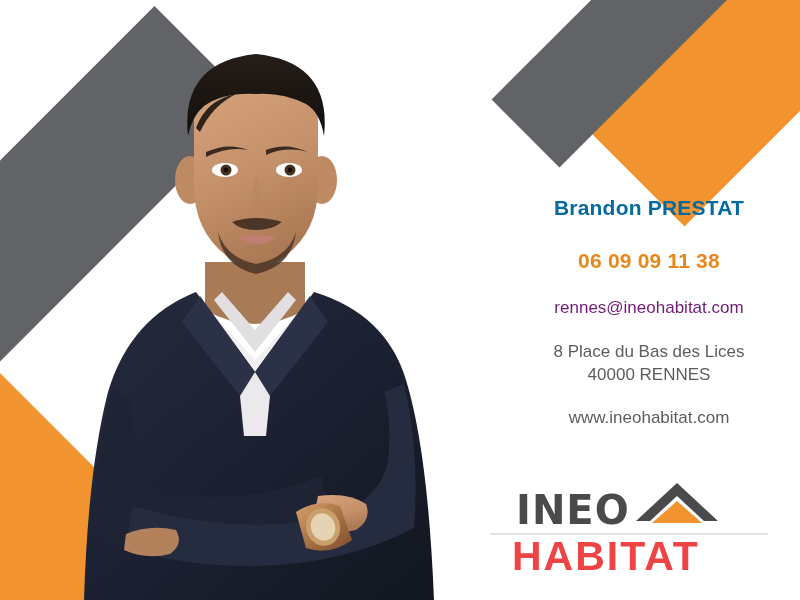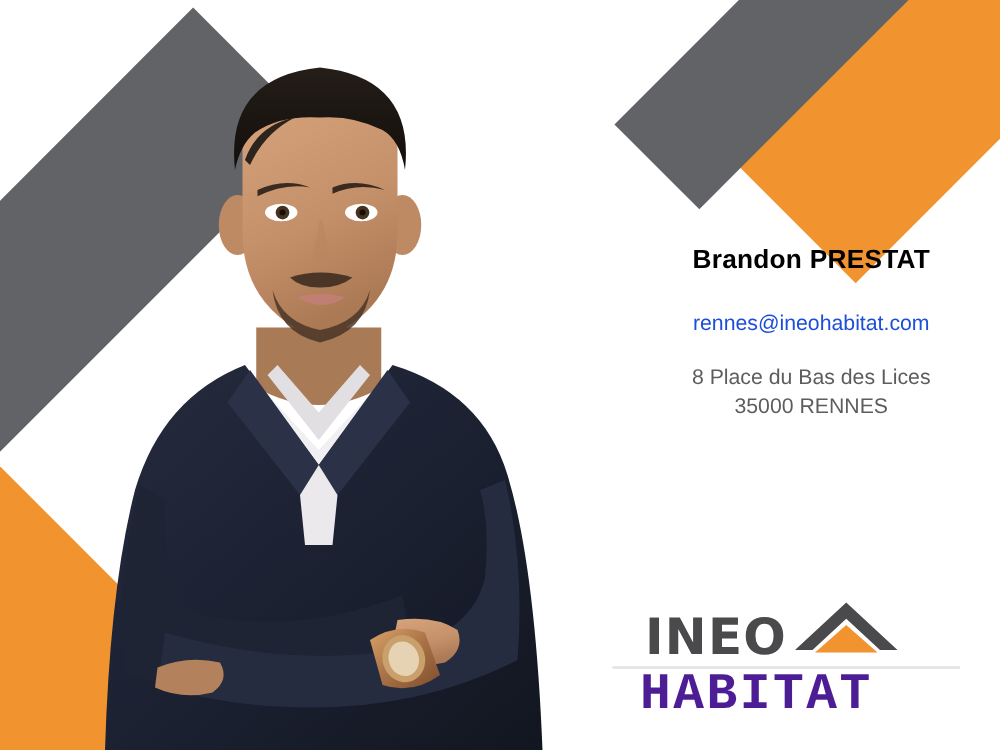--- a/index.html
+++ b/index.html
@@ -91,38 +91,38 @@
     position: absolute;
     left: 498px;
     top: 196px;
     width: 302px;
     text-align: center;
   }
 
   .contact-name {
     font-size: 21px;
     font-weight: bold;
-    color: #000000;
+    color: #0369a1;
     letter-spacing: 0.2px;
     margin: 0 0 30px 0;
     line-height: 1.1;
   }
 
   .contact-phone {
     font-size: 21px;
     font-weight: bold;
     color: #E8881C;
     letter-spacing: 0.2px;
     margin: 0 0 26px 0;
     line-height: 1.1;
   }
 
   .contact-email {
     font-size: 17px;
-    color: #1d4ed8;
+    color: #701a75;
     margin: 0 0 22px 0;
     line-height: 1.2;
   }
 
   .contact-address {
     font-size: 17px;
     color: #5d5d60;
     margin: 0 0 22px 0;
     line-height: 1.35;
   }
@@ -174,24 +174,24 @@
     height: 2px;
     background: #e2e2e2;
   }
 
   .logo-habitat {
     position: absolute;
     left: 22px;
     top: 50px;
     font-size: 41px;
     font-weight: bold;
-    color: #4c1d95;
+    color: #ef4444;
     letter-spacing: 2px;
     line-height: 1;
-    font-family: Liberation Mono, monospace;
+    font-family: Liberation Sans, sans-serif;
   }
 </style>
 </head>
 <body>
 
 <div class="card">
 
   <div class="band band-tr-orange"></div>
   <div class="band band-tr-gray"></div>
   <div class="band band-left-gray"></div>
@@ -271,25 +271,27 @@
 
       <path d="M232,222 Q256,214 282,222 Q272,230 256,230 Q240,230 232,222 Z" fill="#4a3527"></path>
       <path d="M218,232 Q222,266 256,274 Q292,266 296,232 Q288,258 256,264 Q226,258 218,232 Z" fill="#4a3527" opacity="0.85"></path>
 
       <path d="M238,238 Q256,232 276,238 Q258,250 238,238 Z" fill="#c07f72"></path>
     </svg>
   </div>
 
   <div class="contact">
     <div class="contact-name">Brandon PRESTAT</div>
+    <div class="contact-phone">06 09 09 11 38</div>
     <div class="contact-email">rennes@ineohabitat.com</div>
     <div class="contact-address">
       <div>8 Place du Bas des Lices</div>
-      <div>35000 RENNES</div>
+      <div>40000 RENNES</div>
     </div>
+    <div class="contact-web">www.ineohabitat.com</div>
   </div>
 
   <div class="logo">
     <div class="logo-row-top">
       <span class="logo-ineo">INEO</span>
       <span class="logo-roof">
         <svg width="86" height="44" viewBox="0 0 86 44">
           <path d="M43 2 L84 40 L70 40 L43 15 L16 40 L2 40 Z" fill="#4a4a4c"></path>
           <path d="M43 20 L68 42 L18 42 Z" fill="#F1942F"></path>
         </svg>

